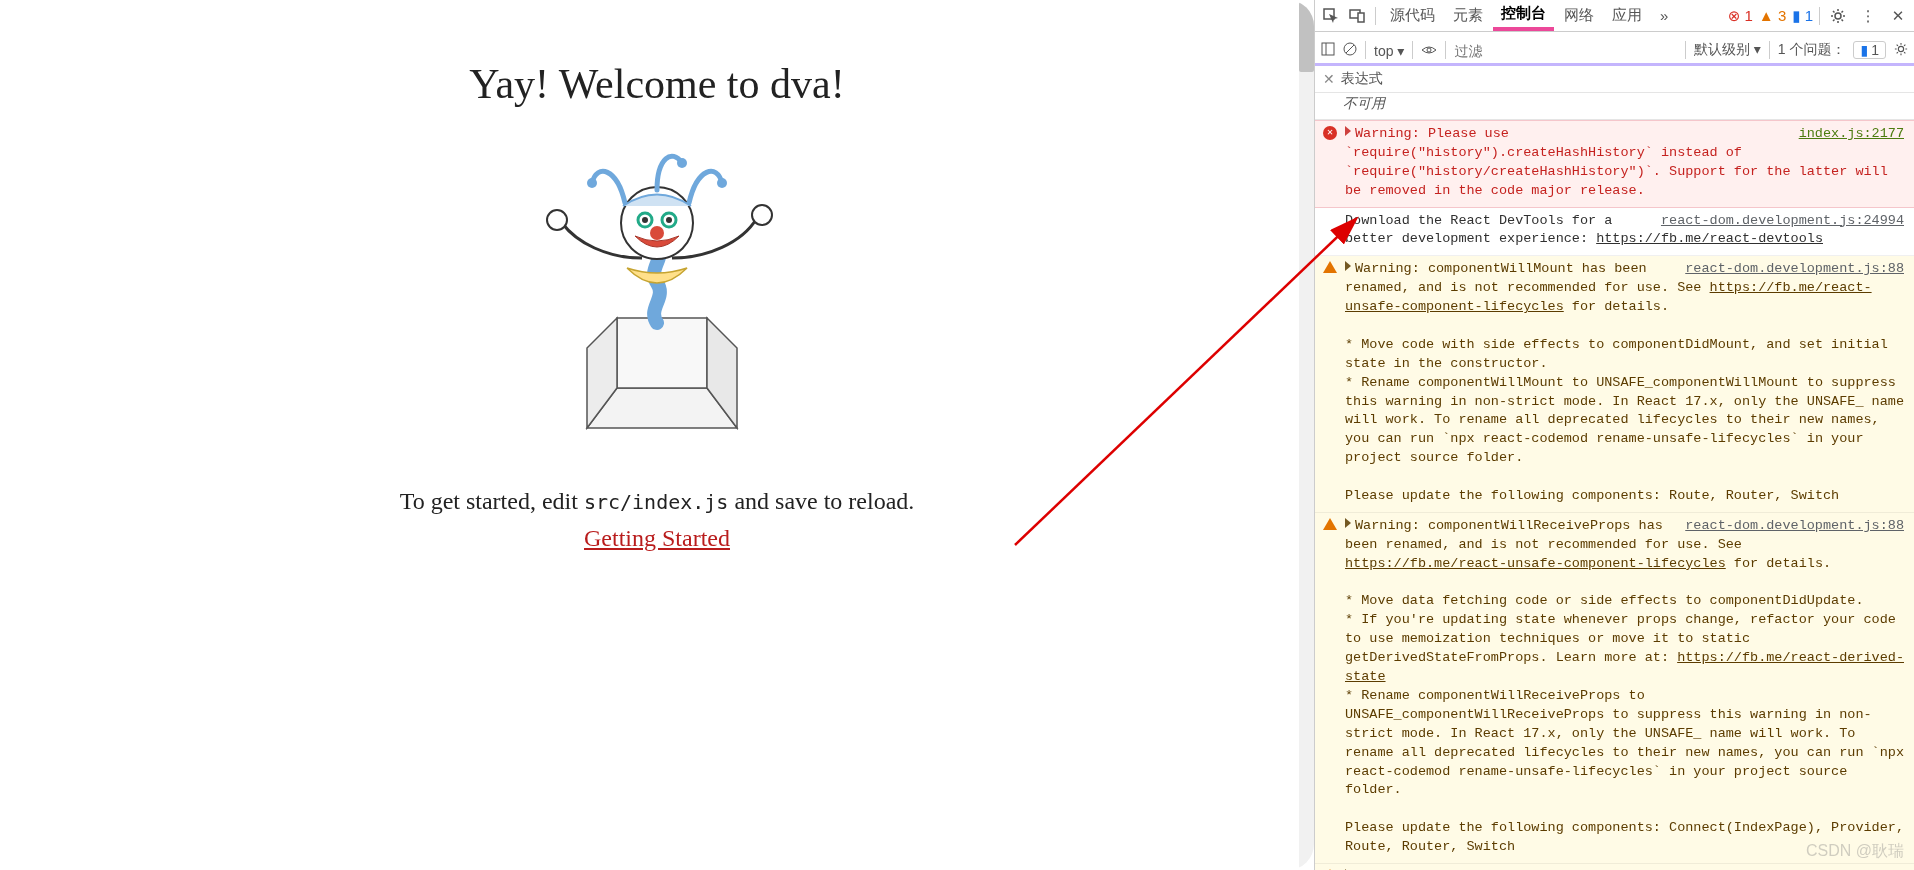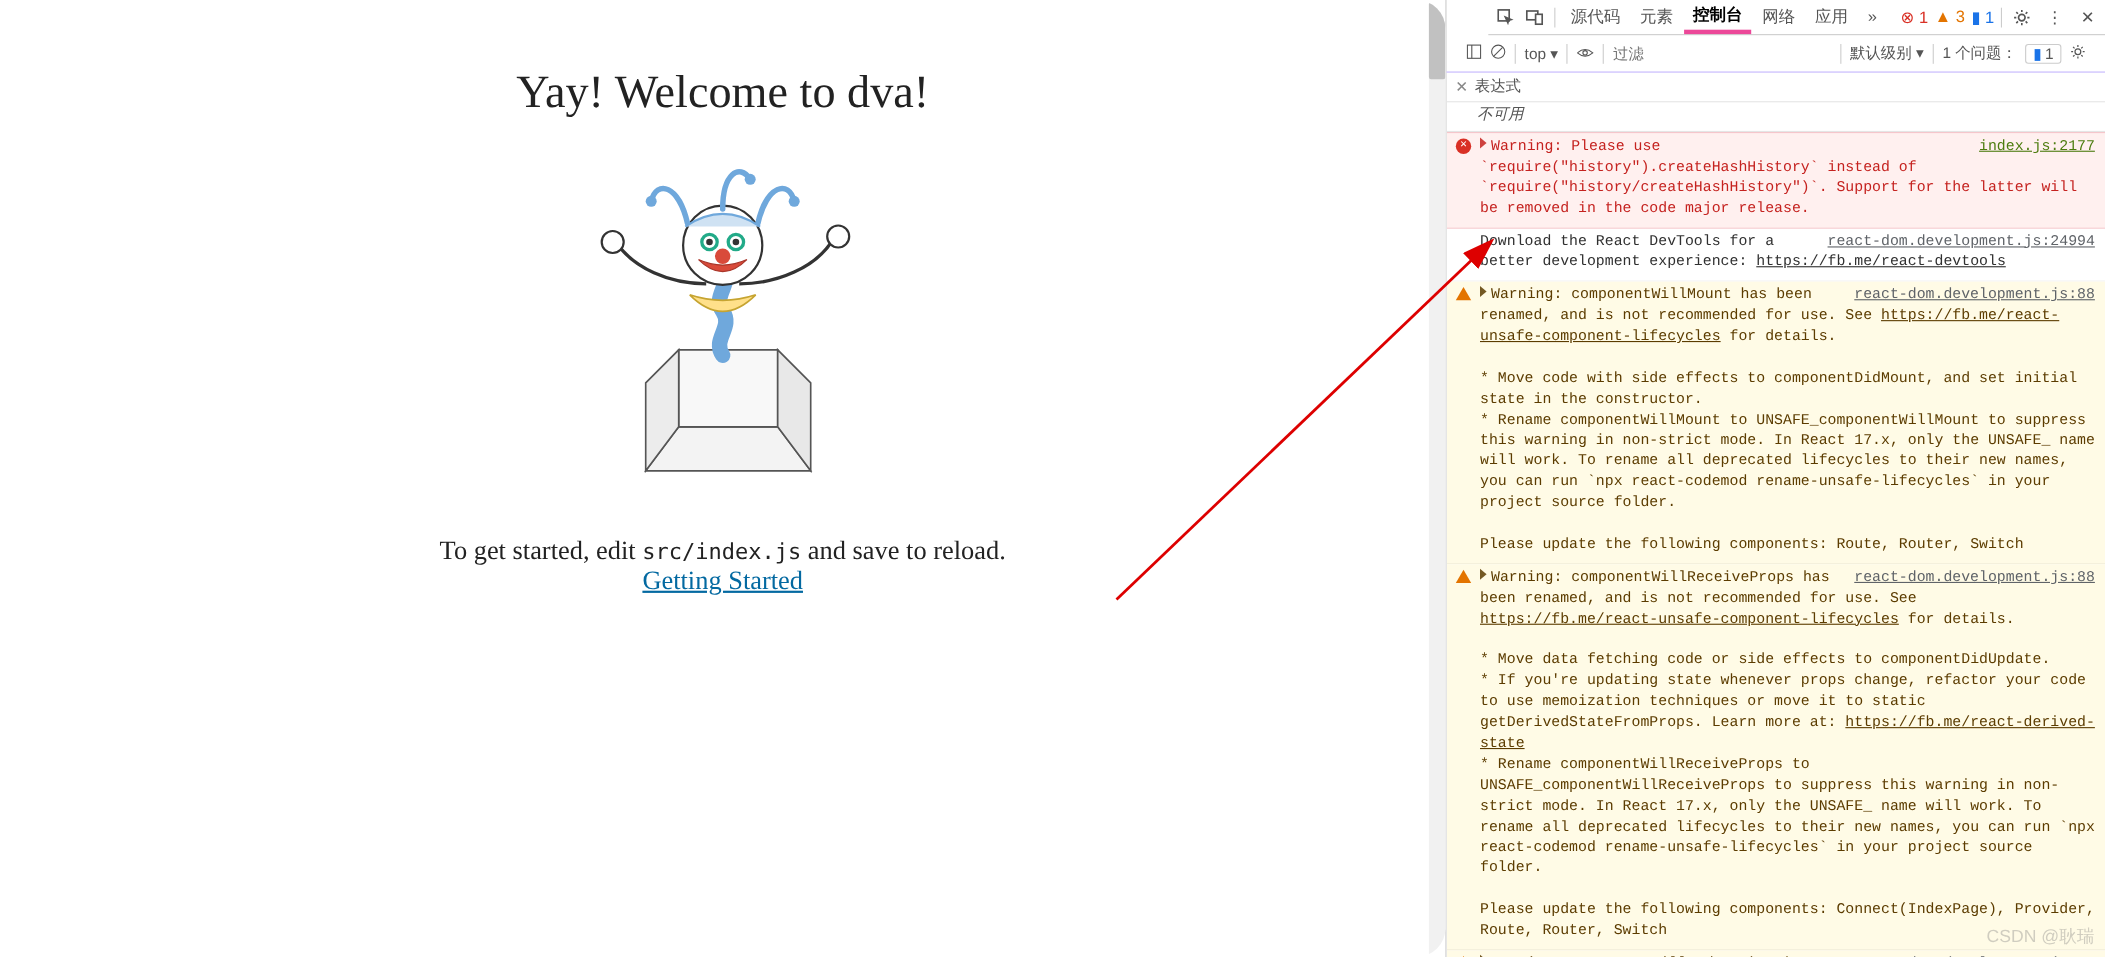--- a/index.html
+++ b/index.html
@@ -22,53 +22,52 @@
     .page-content {
       text-align: center;
       padding-top: 60px;
       font-family: Georgia, "Times New Roman", serif;
       color: #222;
     }
     .page-title { font-size: 42px; font-weight: normal; margin-bottom: 30px; }
     .joker-box { width: 300px; height: 320px; margin: 0 auto 30px; }
     .started-line { font-size: 24px; margin-top: 20px; }
     .started-line code { font-family: Consolas, monospace; font-size: 20px; }
-    .link-gs { color: #0369a1; text-decoration: underline; font-size: 24px; display: inline-block; }
+    .link-gs { color: #b91c1c; text-decoration: underline; font-size: 24px; display: inline-block; margin-top: 10px; }
     .scrollbar-v { position: absolute; right: 0; top: 0; bottom: 0; width: 15px; background: #f1f1f1; }
     .scrollbar-thumb { background: #c1c1c1; width: 100%; height: 70px; margin-top: 2px; border-radius: 2px;}
     .devtools {
       width: 600px;
       min-width: 600px;
       border-left: 1px solid #ccc;
       background: #fff;
       display: flex;
       flex-direction: column;
       font-size: 14px;
     }
     .dt-tabs {
       display: flex;
       align-items: center;
       border-bottom: 1px solid #ccc;
       padding: 2px 4px;
       gap: 2px;
       height: 32px;
       font-size: 15px;
       color: #555;
-      margin-left: 38px;
     }
     .dt-tabs .icon-btn { width: 24px; height: 24px; display: inline-flex; align-items: center; justify-content: center; cursor: pointer; border-radius: 3px; }
     .dt-tab { padding: 4px 8px; cursor: pointer; color: #555; white-space: nowrap; }
     .dt-tab.active { color: #000; border-bottom: 4px solid #ec4899; font-weight: bold; }
     .dt-right { margin-left: auto; display: flex; align-items: center; gap: 6px; }
     .badge-err { color: #d93025; }
     .badge-warn { color: #e37400; }
     .badge-info { color: #1a73e8; }
     .dt-subbar {
-      display: flex; align-items: center; border-bottom: 1px solid #c4b5fd;
-      padding: 4px 18px; gap: 8px; height: 34px; font-size: 14px; color: #555;
+      display: flex; align-items: flex-end; border-bottom: 3px solid #c4b5fd;
+      padding: 4px 6px; gap: 8px; height: 34px; font-size: 14px; color: #555;
     }
     .dt-subbar .sep { width:1px; height:18px; background:#ccc; }
     .dt-filter-input { flex:1; border:none; background: transparent; font-size: 14px; outline:none; color:#701a75; }
     .issue-pill { border:1px solid #ccc; border-radius:3px; padding:0 6px; display:inline-flex; align-items:center; gap:3px;}
     .expr-bar { display:flex; align-items:center; border-bottom:1px solid #e5e5e5; padding:4px 8px; gap:6px; font-size:14px; color:#555;}
     .expr-close { color:#888; cursor:pointer; }
     .expr-na { font-style: italic; padding: 2px 8px 6px 28px; color:#555; border-bottom:1px solid #e5e5e5; font-size:14px;}
     .console-body { flex:1; overflow-y:auto; font-family: Consolas, "Courier New", monospace; font-size: 13.5px; line-height: 1.4; }
     .msg { padding: 4px 10px 6px 30px; border-bottom: 1px solid rgba(0,0,0,0.06); position: relative; word-wrap: break-word;}
     .msg .source-link { float: right; color: #5f6368; text-decoration: underline; margin-left: 10px; cursor:pointer;}

